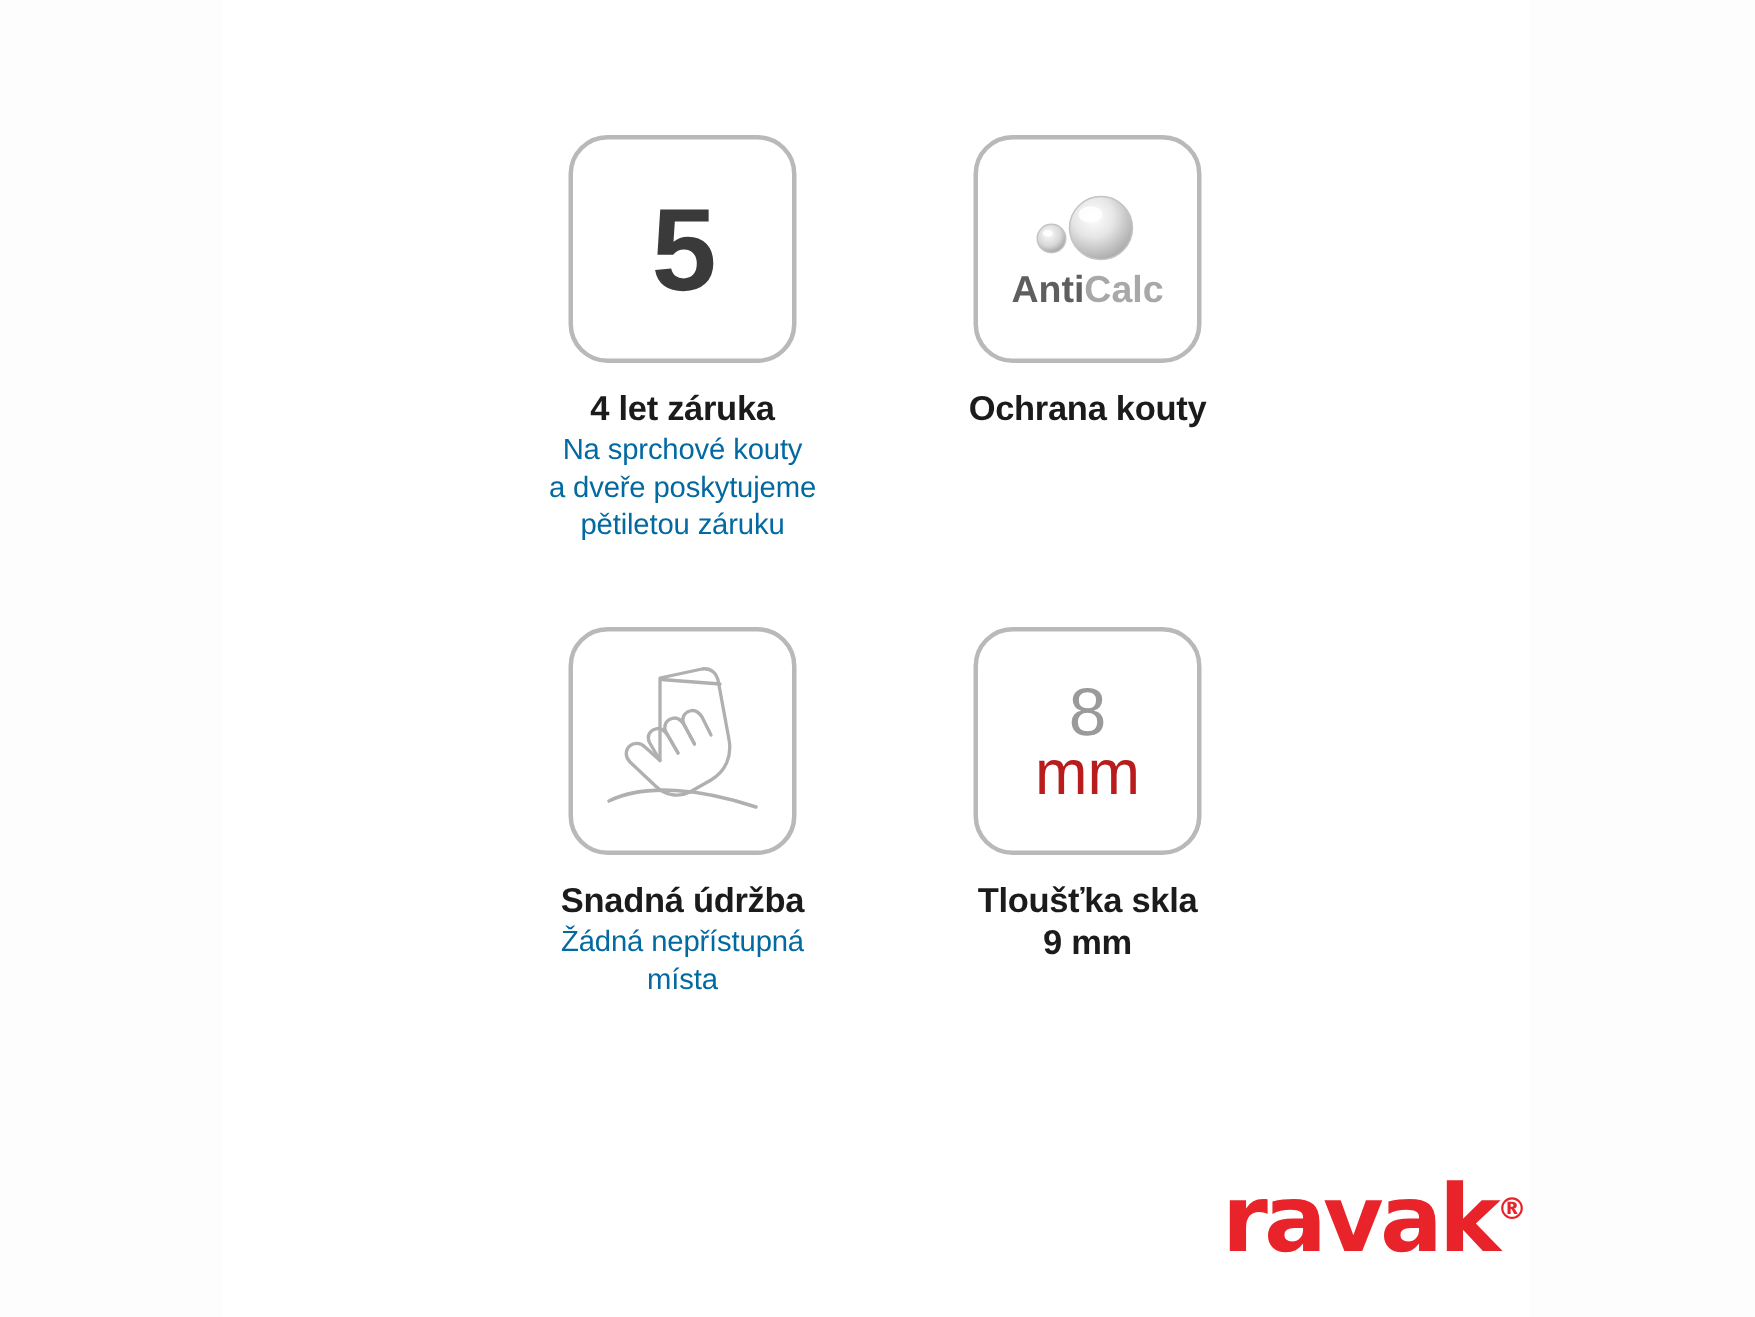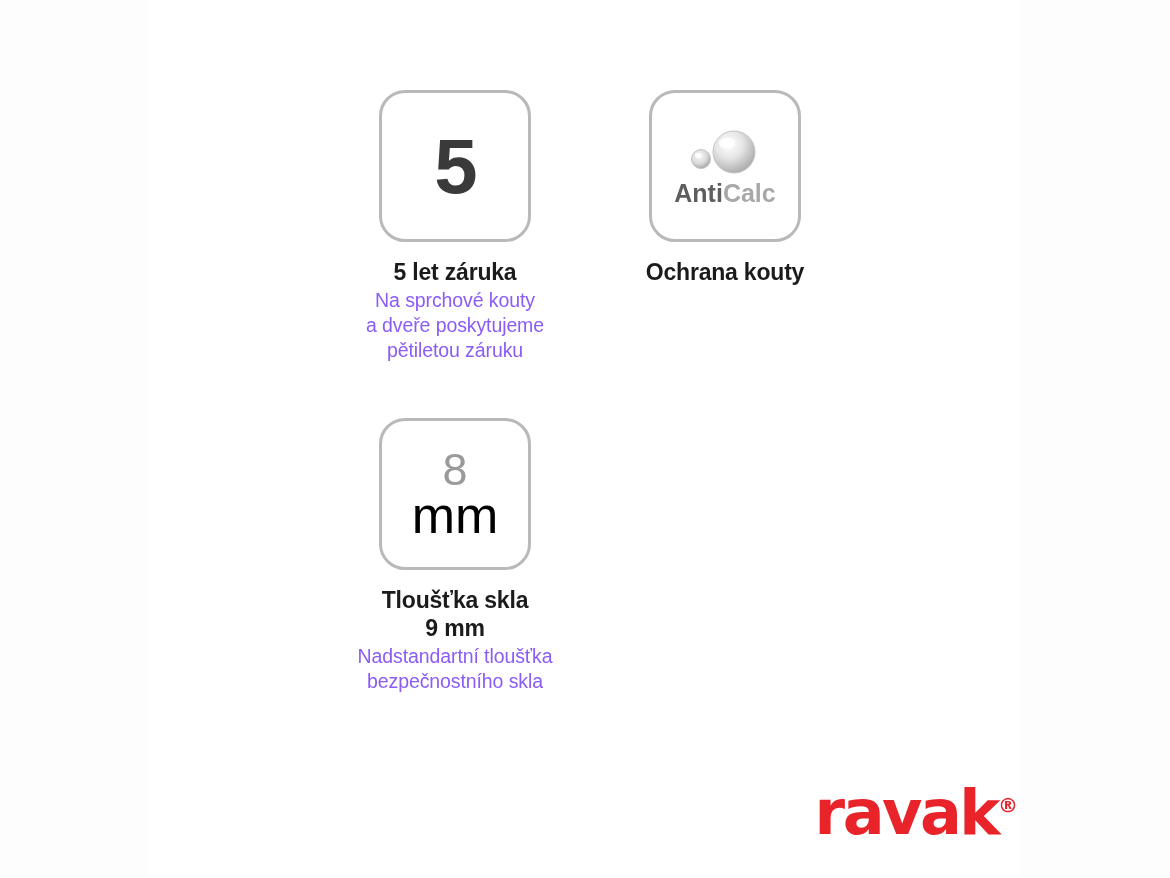--- a/index.html
+++ b/index.html
@@ -61,21 +61,21 @@
     margin-top: 16px;
     font-size: 23px;
     font-weight: bold;
     color: #1b1b1b;
     line-height: 1.22;
     letter-spacing: -0.2px;
   }
   .feature-desc {
     margin-top: 2px;
     font-size: 19.5px;
-    color: #8b5cf6;
+    color: #0369a1;
     line-height: 1.27;
     letter-spacing: -0.1px;
   }
   
   .big-num {
     font-size: 78px;
     font-weight: bold;
     color: #3a3a3a;
     line-height: 1;
     letter-spacing: -2px;
@@ -101,22 +101,22 @@
     flex-direction: column;
     align-items: center;
     line-height: 1.02;
   }
   .mm-num {
     font-size: 45px;
     color: #9a9a9a;
     font-weight: normal;
   }
   .mm-unit {
-    font-size: 52px;
-    color: #000000;
+    font-size: 42px;
+    color: #b91c1c;
     font-weight: normal;
     margin-top: -4px;
   }
   .logo {
     position: absolute;
     right: 152px;
     bottom: 34px;
     color: #e8242a;
     font-size: 62px;
     font-weight: bold;
@@ -137,21 +137,21 @@
 <div class="page">
   <div class="edge-left"></div>
   <div class="edge-right"></div>
 
   <div class="grid">
 
     <div class="feature">
       <div class="icon-box">
         <span class="big-num">5</span>
       </div>
-      <div class="feature-title">5 let záruka</div>
+      <div class="feature-title">4 let záruka</div>
       <div class="feature-desc" style="white-space: pre-line;">Na sprchové kouty
 a dveře poskytujeme
 pětiletou záruku</div>
     </div>
 
     <div class="feature">
       <div class="icon-box">
         <div class="anticalc">
           <svg width="74" height="46" viewBox="0 0 74 46">
             <defs>
@@ -170,30 +170,49 @@
             <ellipse cx="39" cy="14" rx="8" ry="5.5" fill="#ffffff" opacity="0.85"></ellipse>
             <circle cx="13" cy="30" r="9.5" fill="url(#dropSmall)" stroke="#c4c4c4" stroke-width="1"></circle>
             <ellipse cx="10.5" cy="26.5" rx="3.4" ry="2.4" fill="#ffffff" opacity="0.85"></ellipse>
           </svg>
           <div class="anticalc-text"><span class="dark">Anti</span><span>Calc</span></div>
         </div>
       </div>
       <div class="feature-title">Ochrana kouty</div>
     </div>
 
+    <div class="feature">
+      <div class="icon-box">
+        <svg width="118" height="112" viewBox="0 0 118 112">
+          <g fill="none" stroke="#b0b0b0" stroke-width="2.2" stroke-linecap="round" stroke-linejoin="round">
+
+            <path d="M44 14 L72 8 C78 7 82 11 83 17 L90 55 C92 66 88 76 78 82 L64 90 C56 94 47 92 41 86 L24 70 C20 66 21 60 26 58 C29 57 32 58 34 60 L44 69 Z"></path>
+
+            <path d="M44 69 L37 57 C35 53 37 49 41 48 C44 47 47 49 49 52 L56 64"></path>
+            <path d="M56 64 L48 50 C46 46 48 42 52 41 C55 40 58 42 60 45 L67 58"></path>
+            <path d="M67 58 L60 45 C58 41 60 37 64 36 C67 35 70 37 72 40 L78 52"></path>
+
+            <path d="M45 15 L84 18"></path>
+
+            <path d="M10 96 C34 84 72 88 108 100" stroke-width="2.4"></path>
+          </g>
+        </svg>
+      </div>
+      <div class="feature-title">Snadná údržba</div>
+      <div class="feature-desc" style="white-space: pre-line;">Žádná nepřístupná
+místa</div>
+    </div>
 
     <div class="feature">
       <div class="icon-box">
         <div class="mm-stack">
           <span class="mm-num">8</span>
           <span class="mm-unit">mm</span>
         </div>
       </div>
       <div class="feature-title" style="white-space: pre-line;">Tloušťka skla
 9 mm</div>
-      <div class="feature-desc" style="white-space: pre-line;">Nadstandartní tloušťka
-bezpečnostního skla</div>
     </div>
 
   </div>
 
   <div class="logo"><span>ravak</span><span class="reg">®</span></div>
 </div>
 
 </body></html>

